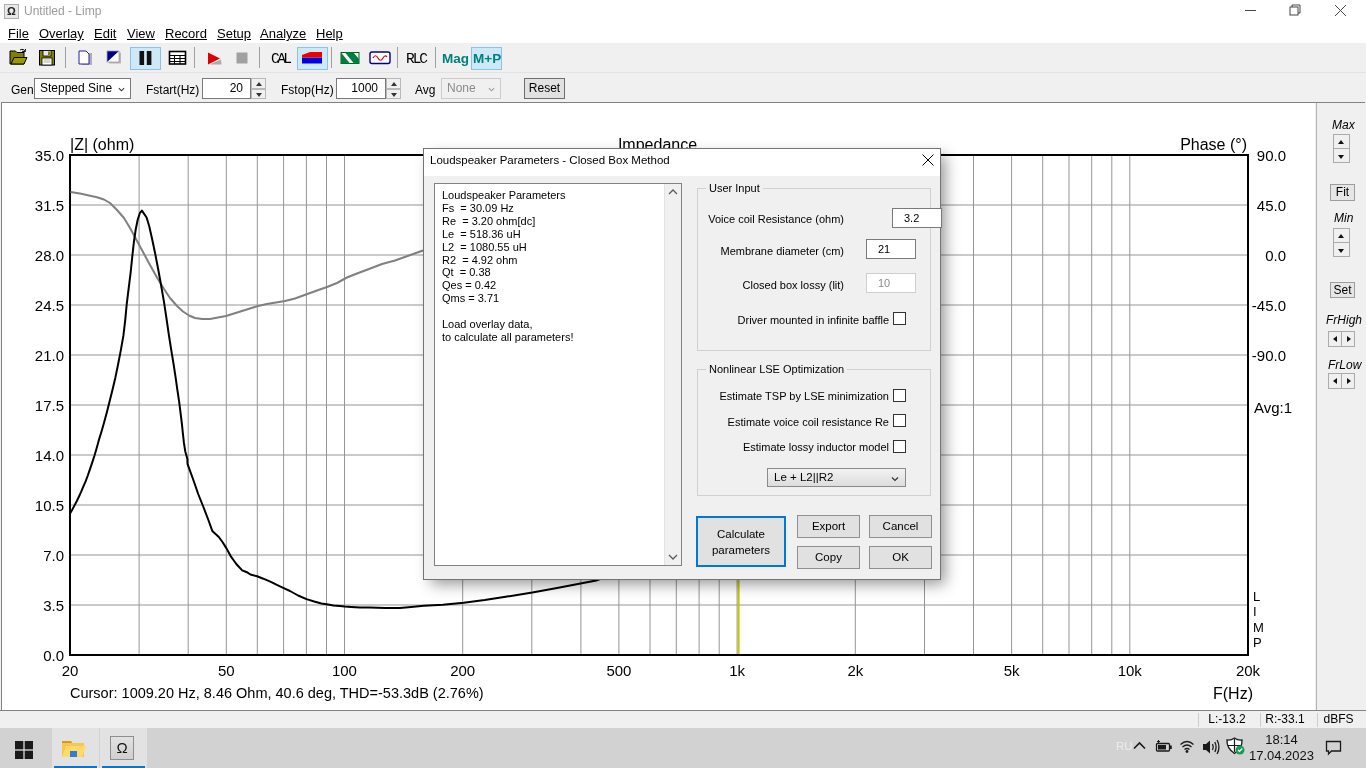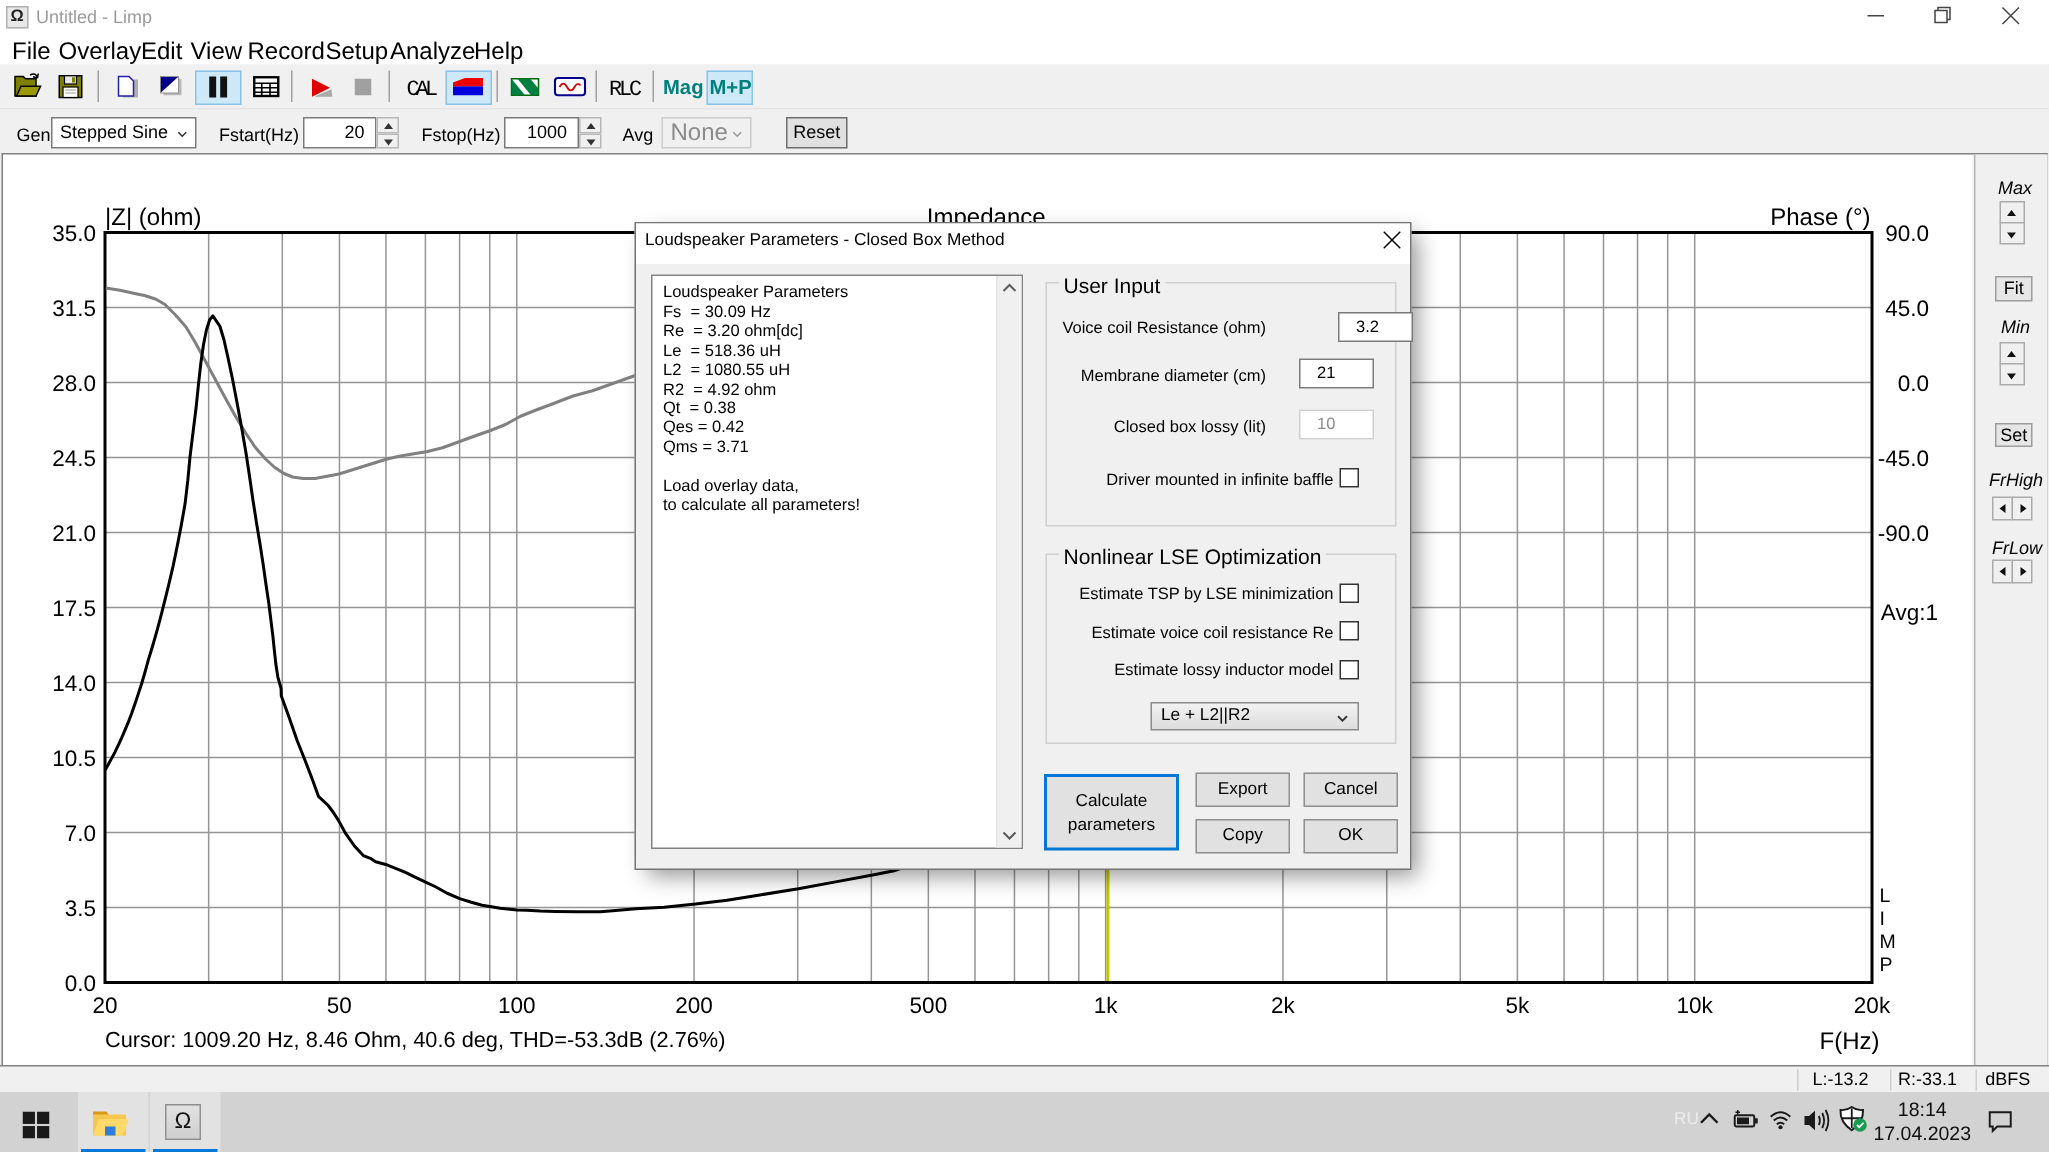--- a/index.html
+++ b/index.html
@@ -5,31 +5,31 @@
 * { margin:0; padding:0; box-sizing:border-box; }
 html,body { width:1366px; height:768px; overflow:hidden; }
 body { font-family:"Liberation Sans", sans-serif; background:#f0f0f0; position:relative; }
 .abs { position:absolute; }
 
 #titlebar { left:0; top:0; width:1366px; height:22px; background:#fff; }
 #appico { left:4px; top:4px; width:15px; height:15px; background:#e8e8e8; border:1px solid #b0b0b0; font-size:11px; font-weight:bold; color:#222; text-align:center; line-height:13px; }
 #wtitle { left:24px; top:4px; font-size:12px; color:#9b9b9b; }
 
 #menubar { left:0; top:22px; width:1366px; height:21px; background:#fff; }
-.mi { position:absolute; top:4px; font-size:16px; color:#000; }
+.mi { position:absolute; top:4px; font-size:13px; color:#000;text-decoration:underline; }
 
 #toolbar { left:0; top:43px; width:1366px; height:30px; background:#f0f0f0; border-bottom:1px solid #e3e3e3; }
 .tsep { position:absolute; top:4px; width:1px; height:21px; background:#a0a0a0; }
 .tsel { position:absolute; top:3.5px; width:31px; height:23px; background:#cde8f6; border:1px solid #8ac2e8; }
 
 #ctrlrow { left:0; top:73px; width:1366px; height:29px; background:#f0f0f0; }
 .clabel { position:absolute; top:9.5px; font-size:12px; color:#000; }
 .combo { position:absolute; top:5px; height:21px; background:#fff; border:1px solid #7a7a7a; font-size:12px; line-height:19px; padding-left:5px; color:#000; }
 .combo .chev, .combod .chev { position:absolute; right:5px; top:7px; width:7px; height:7px; }
-.combod { position:absolute; top:5px; height:21px; background:#f0f0f0; border:1px solid #cccccc; font-size:16px; line-height:19px; padding-left:5px; color:#8b8b8b; }
+.combod { position:absolute; top:5px; height:21px; background:#f0f0f0; border:1px solid #cccccc; font-size:12px; line-height:19px; padding-left:5px; color:#8b8b8b; }
 .edit { position:absolute; top:5px; height:21px; background:#fff; border:1px solid #7a7a7a; font-size:12px; line-height:19px; text-align:right; padding-right:7px; color:#000; }
 .spin { position:absolute; top:5px; width:15px; height:21px; }
 .spin .up, .spin .dn { position:absolute; left:0; width:15px; height:10.5px; background:#f0f0f0; border:1px solid #b8b8b8; }
 .spin .up { top:0; } .spin .dn { top:10.5px; }
 .arr { position:absolute; width:0; height:0; }
 #resetbtn { position:absolute; left:524px; top:5px; width:41px; height:21px; background:#e1e1e1; border:1px solid #6e6e6e; font-size:12px; text-align:center; line-height:19px; }
 
 #client { left:1px; top:102px; width:1364px; height:608px; border:1px solid #828282; border-bottom:none; background:transparent; }
 #rpanel { left:1316px; top:103px; width:49px; height:607px; background:#f0f0f0; border-left:1px solid #b4b4b4; }
 .rlbl { position:absolute; font-size:12px; color:#000;font-style:italic; }
@@ -47,21 +47,21 @@
 .tbcell { position:absolute; top:0; width:47px; height:40px; background:#e2e2e2; }
 .tbline { position:absolute; top:38px; height:2px; background:#0078d7; }
 
 #dialog { left:423px; top:148px; width:518px; height:432px; background:#f0f0f0; border:1px solid #747474; box-shadow:6px 6px 14px -2px rgba(0,0,0,0.42); }
 #dtitle { left:0; top:0; width:516px; height:27px; background:#fff; }
 #dtitle span { position:absolute; left:6px; top:5px; font-size:11.5px; color:#000; }
 #dlist { left:10px; top:34px; width:248px; height:383px; background:#fff; border:1px solid #828282; font-size:12px; color:#000; }
 #dlist pre { font-family:"Liberation Sans", sans-serif; font-size:11px; line-height:12.9px; margin:5px 0 0 7px; }
 #dscroll { left:229px; top:0px; width:17px; height:381px; background:#f0f0f0; border-left:1px solid #e3e3e3; }
 .grp { position:absolute; border:1px solid #d0d0d0; }
-.grp span { position:absolute; left:8px; top:-7px; background:#f0f0f0; padding:0 3px; font-size:14px; }
+.grp span { position:absolute; left:8px; top:-7px; background:#f0f0f0; padding:0 3px; font-size:11px; }
 .dlab { position:absolute; font-size:11px; color:#000; text-align:right; white-space:nowrap; }
 .dedit { position:absolute; width:50px; height:20px; background:#fff; border:1px solid #7a7a7a; font-size:11px; line-height:18px; padding-left:11px; }
 .dchk { position:absolute; width:13px; height:13px; background:#fff; border:1px solid #333; }
 .dbtn { position:absolute; background:#e1e1e1; border:1px solid #8f8f8f; font-size:11.5px; color:#000; text-align:center; }
 </style>
 </head>
 <body>
 
 <div class="abs" id="chartwrap" style="left:0;top:0;width:1366px;height:768px;">
     <svg width="1366" height="768" viewBox="0 0 1366 768" style="position:absolute;left:0;top:0">

